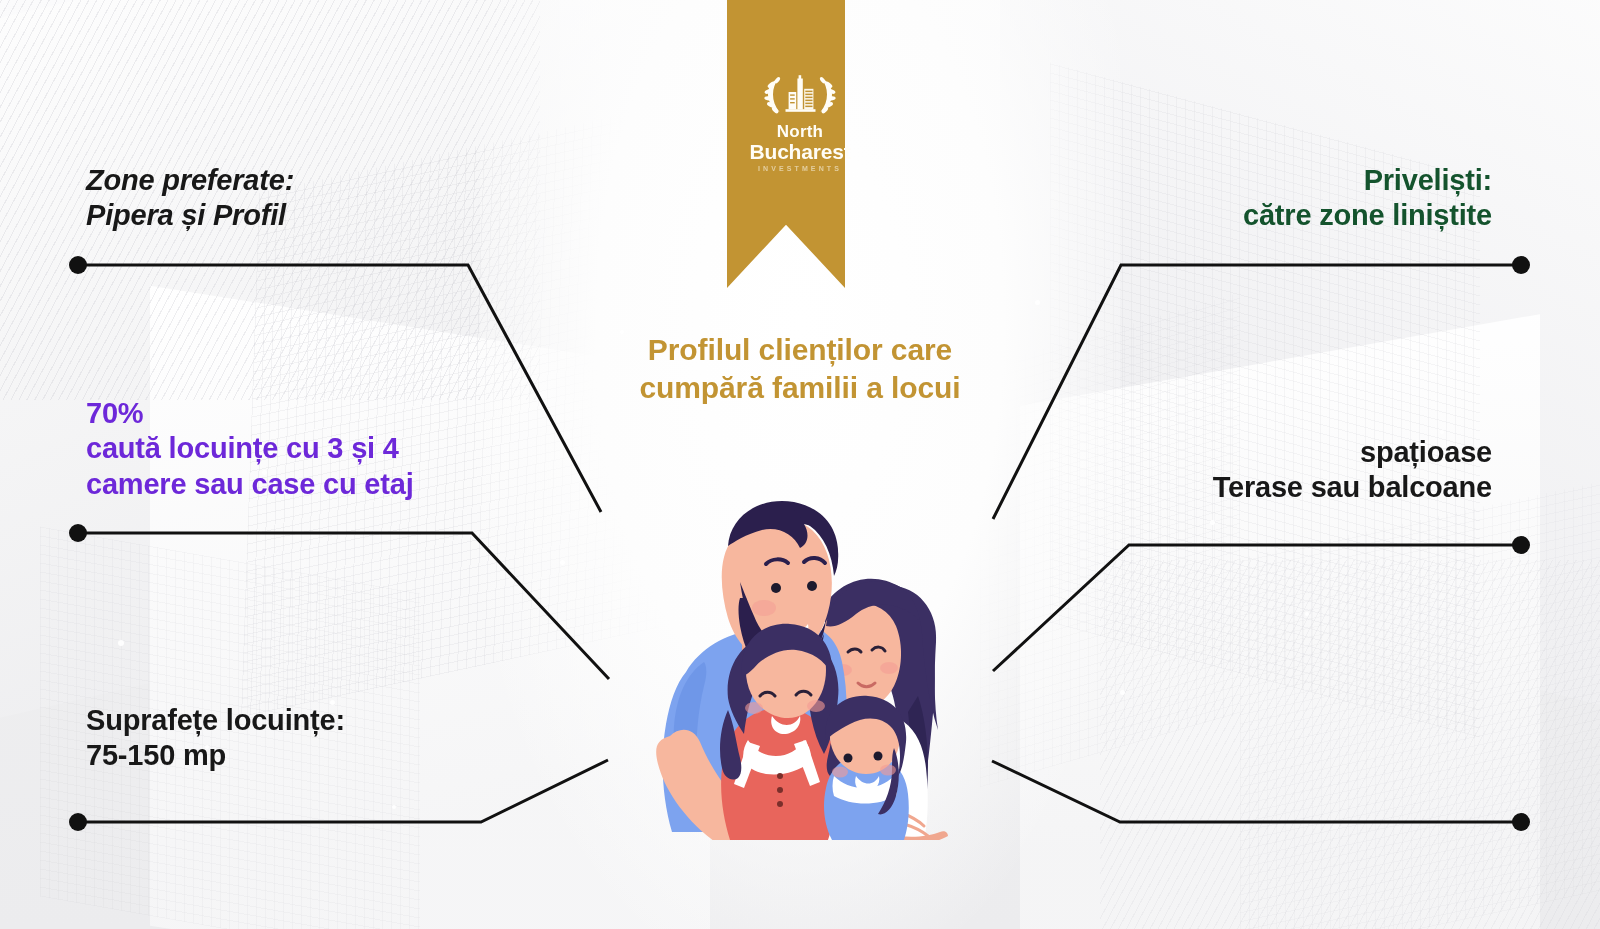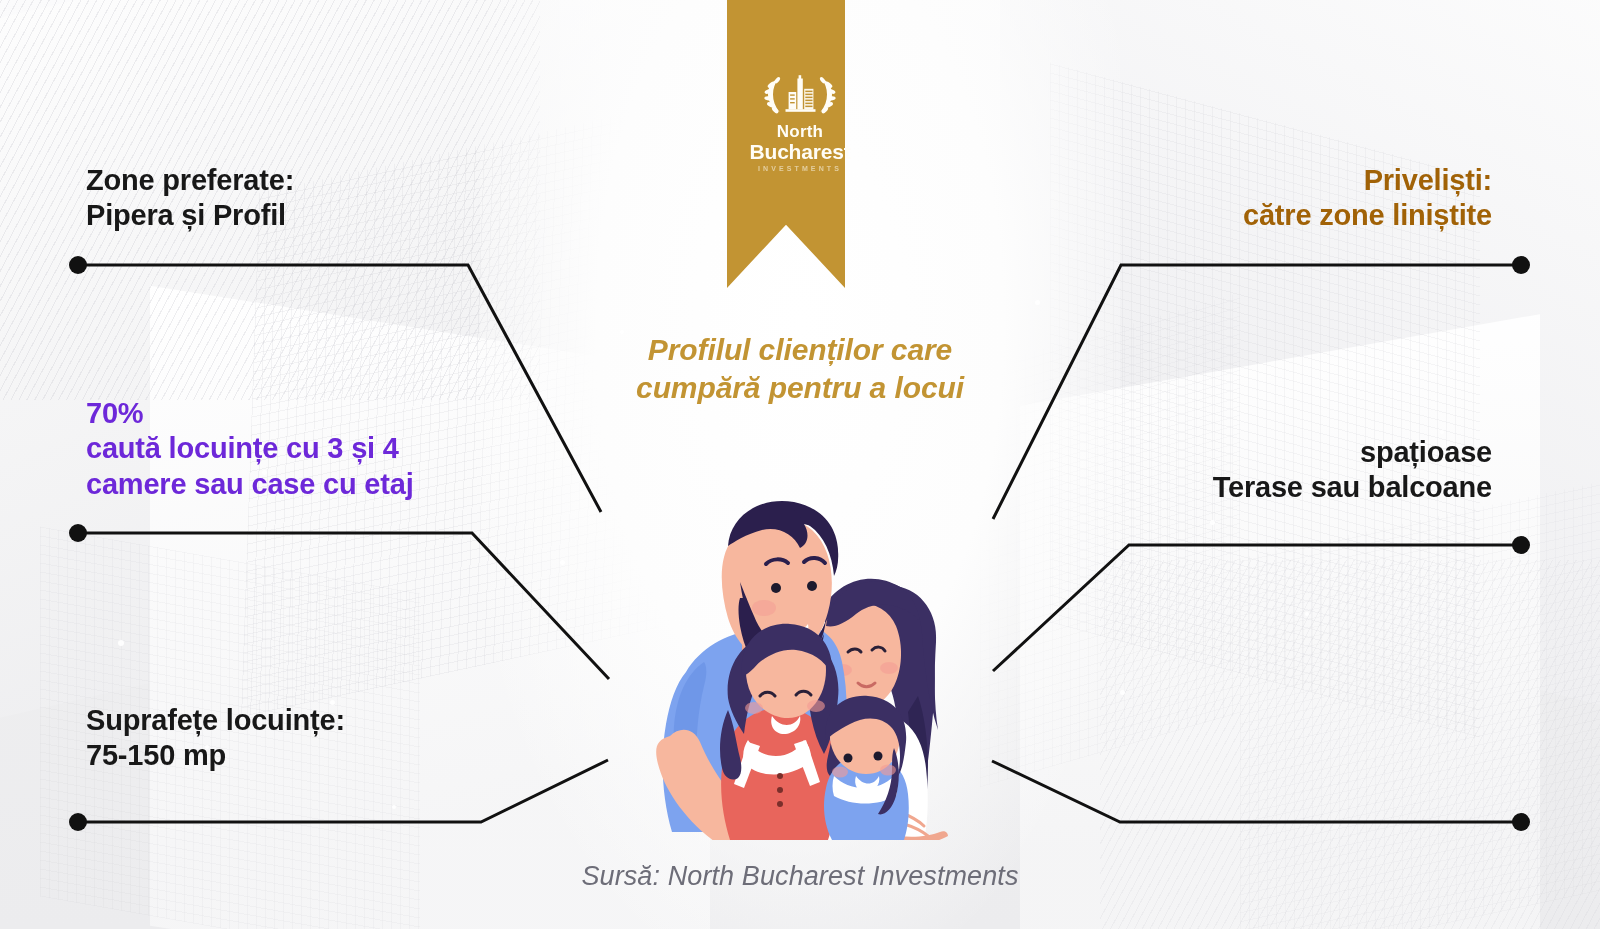--- a/index.html
+++ b/index.html
@@ -298,50 +298,50 @@
     <g fill="#111111">
       <circle cx="78" cy="265" r="9"></circle>
       <circle cx="78" cy="533" r="9"></circle>
       <circle cx="78" cy="822" r="9"></circle>
       <circle cx="1521" cy="265" r="9"></circle>
       <circle cx="1521" cy="545" r="9"></circle>
       <circle cx="1521" cy="822" r="9"></circle>
     </g>
   </svg>
 
-  <div class="callout left c-zone" style="color: rgb(24, 24, 24);">
+  <div class="callout left c-zone" style="color: rgb(24, 24, 24); font-style: italic;">
     <span>Zone preferate:</span>
     <span>Pipera și Profil</span>
   </div>
 
   <div class="callout left c-pct" style="color: #6d28d9;">
     <span>70%</span>
     <span>caută locuințe cu 3 și 4</span>
     <span>camere sau case cu etaj</span>
   </div>
 
   <div class="callout left c-supraf" style="color: rgb(24, 24, 24);">
     <span>Suprafețe locuințe:</span>
     <span>75-150 mp</span>
   </div>
 
-  <div class="callout right c-privel" style="color: #a16207;">
+  <div class="callout right c-privel" style="color: #14532d;">
     <span>Priveliști:</span>
     <span>către zone liniștite</span>
   </div>
 
   <div class="callout right c-terase" style="color: rgb(24, 24, 24);">
     <span>spațioase</span>
     <span>Terase sau balcoane</span>
   </div>
 
 
-  <div class="center-title" style="color: rgb(194, 148, 51); font-style: italic;">
+  <div class="center-title" style="color: rgb(194, 148, 51);">
     <span>Profilul clienților care</span>
-    <span>cumpără pentru a locui</span>
+    <span>cumpără familii a locui</span>
   </div>
 
   <svg class="family" viewBox="0 0 400 400">
     <defs>
       <clipPath id="momHairClip">
           <path d="M200 120h200v280H200z"></path>
         </clipPath>
     </defs>
 
     <path d="M222 170c22-42 78-42 100 2 16 32 14 74 10 112 -3 30 -6 62 -14 86 -4 12-16 20-26 12 4-30 8-62 6-94 -2-30-10-56-28-70 -20-16-46-22-48-48z" fill="#3b2f63"></path>
@@ -428,15 +428,14 @@
     <path d="M294 308c6 14 6 34 2 48 -4 14-12 20-18 18 8-12 14-28 14-44 0-10 0-16 2-22z" fill="#3b2f63"></path>
     <g>
       <circle cx="248" cy="318" r="4.5" fill="#1d1a2e"></circle>
       <circle cx="278" cy="316" r="4.5" fill="#1d1a2e"></circle>
     </g>
     <ellipse cx="240" cy="332" rx="8" ry="5.5" fill="#f49b94" opacity=".6"></ellipse>
     <ellipse cx="288" cy="330" rx="8" ry="5.5" fill="#f49b94" opacity=".6"></ellipse>
     <path d="M256 336c7 10 18 10 23 0 2 9-5 16-13 16-8 0-13-7-10-16z" fill="#ffffff"></path>
   </svg>
 
-  <div class="source" style="color: rgb(109, 109, 120);">Sursă: North Bucharest Investments</div>
 
 </div>
 
 </body></html>

